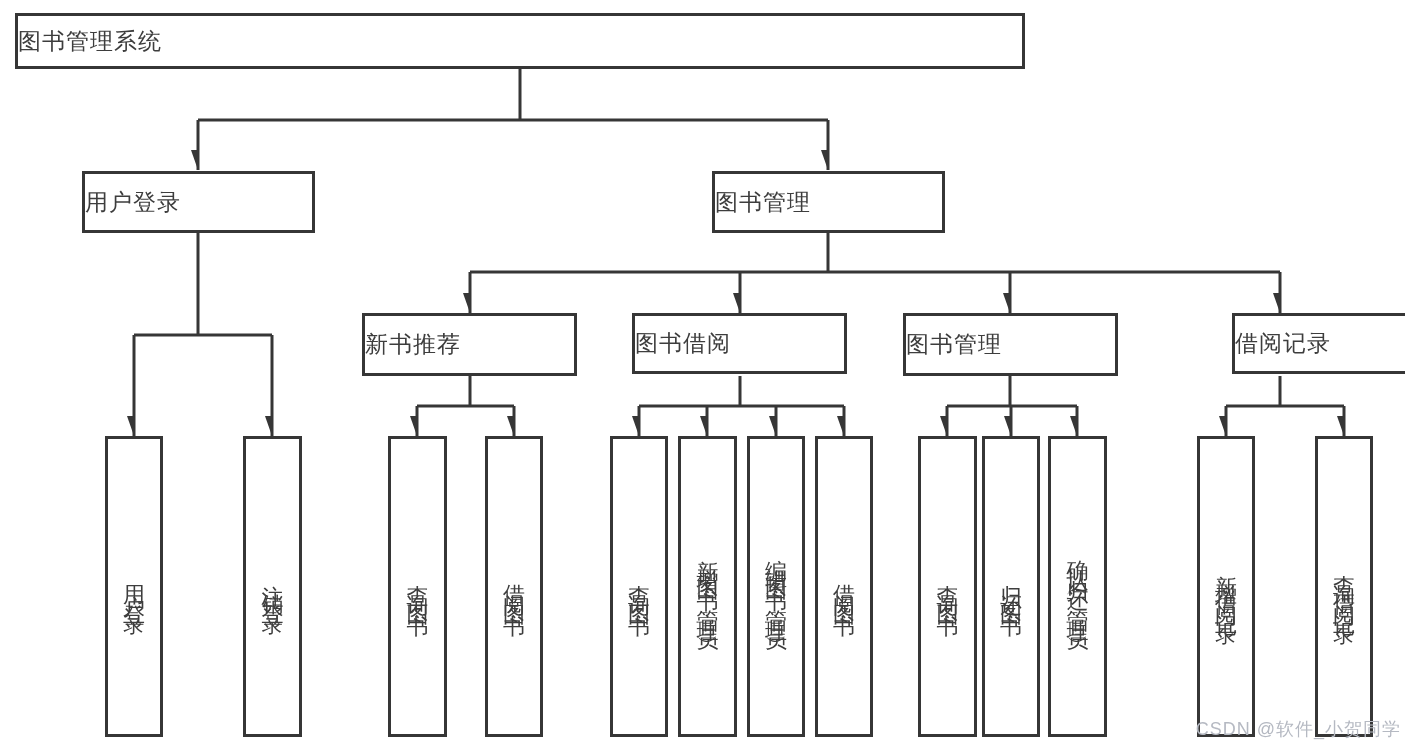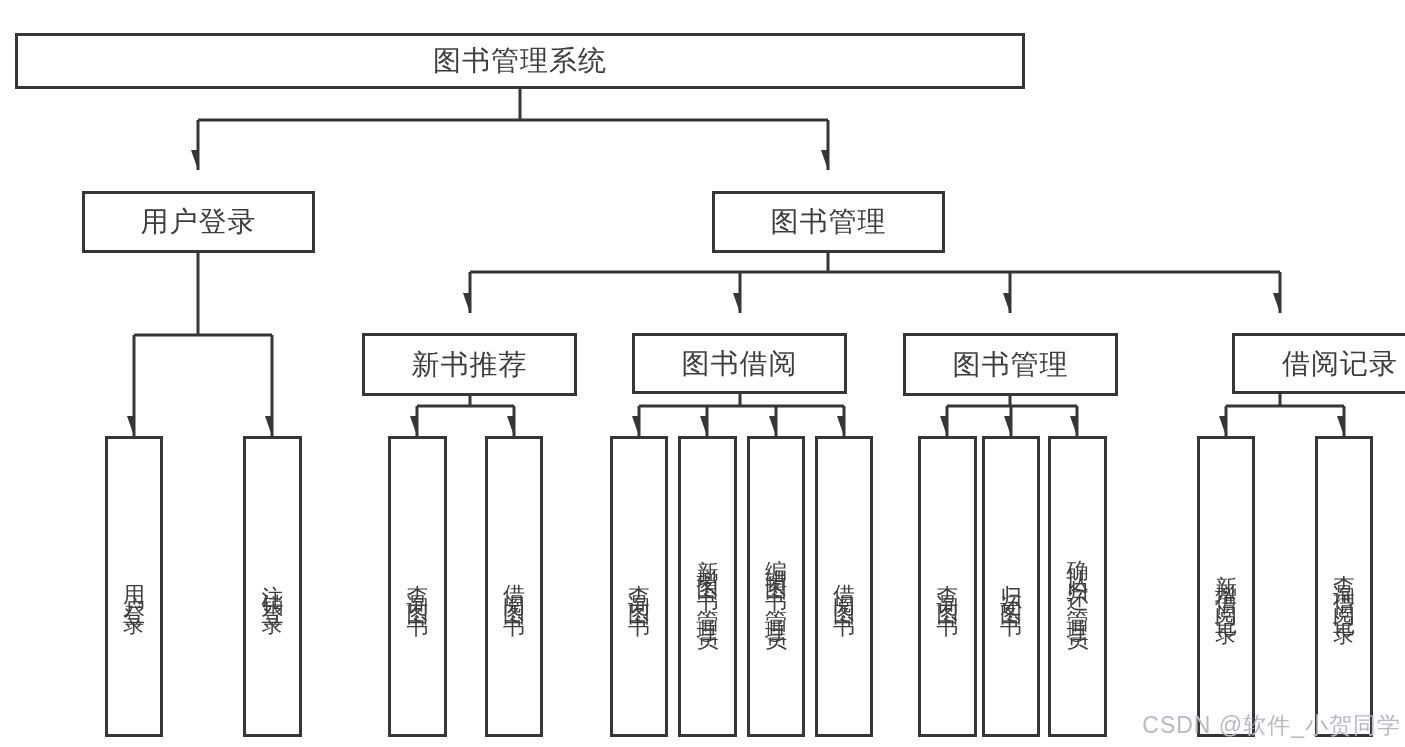--- a/index.html
+++ b/index.html
@@ -9,47 +9,46 @@
     background:#ffffff;
     font-family:"Liberation Sans","DejaVu Sans",sans-serif;
     overflow:hidden;
   }
   #wires{position:absolute;left:0;top:0;width:1405px;height:747px;}
   .node{
     position:absolute;
     box-sizing:border-box;
     border:3px solid #363636;
     background:#ffffff;
-    display:flex;align-items:center;justify-content:center;
+    display:flex;align-items:center;
     color:#3d3d3d;
-    font-size:28px;
+    font-size:23px;
     letter-spacing:1px;
     white-space:nowrap;
-    margin-top:20px;
   }
   .leaf{
     position:absolute;
     box-sizing:border-box;
     top:436px;height:301px;
     border:3px solid #363636;
     background:#ffffff;
     display:flex;align-items:center;justify-content:center;
     color:#3d3d3d;
   }
   .leaf .vtext{
     writing-mode:vertical-rl;
     font-size:22px;
     letter-spacing:10px;
     line-height:1;
     color:#3d3d3d;
   }
   #watermark{
     position:absolute;
     right:4px;bottom:6px;
-    font-size:23px;
+    font-size:18px;
     color:#b5b9c2;
     letter-spacing:1px;
     z-index:5;
   }
 </style>
 </head>
 <body>
 
 <div id="stage">
 

